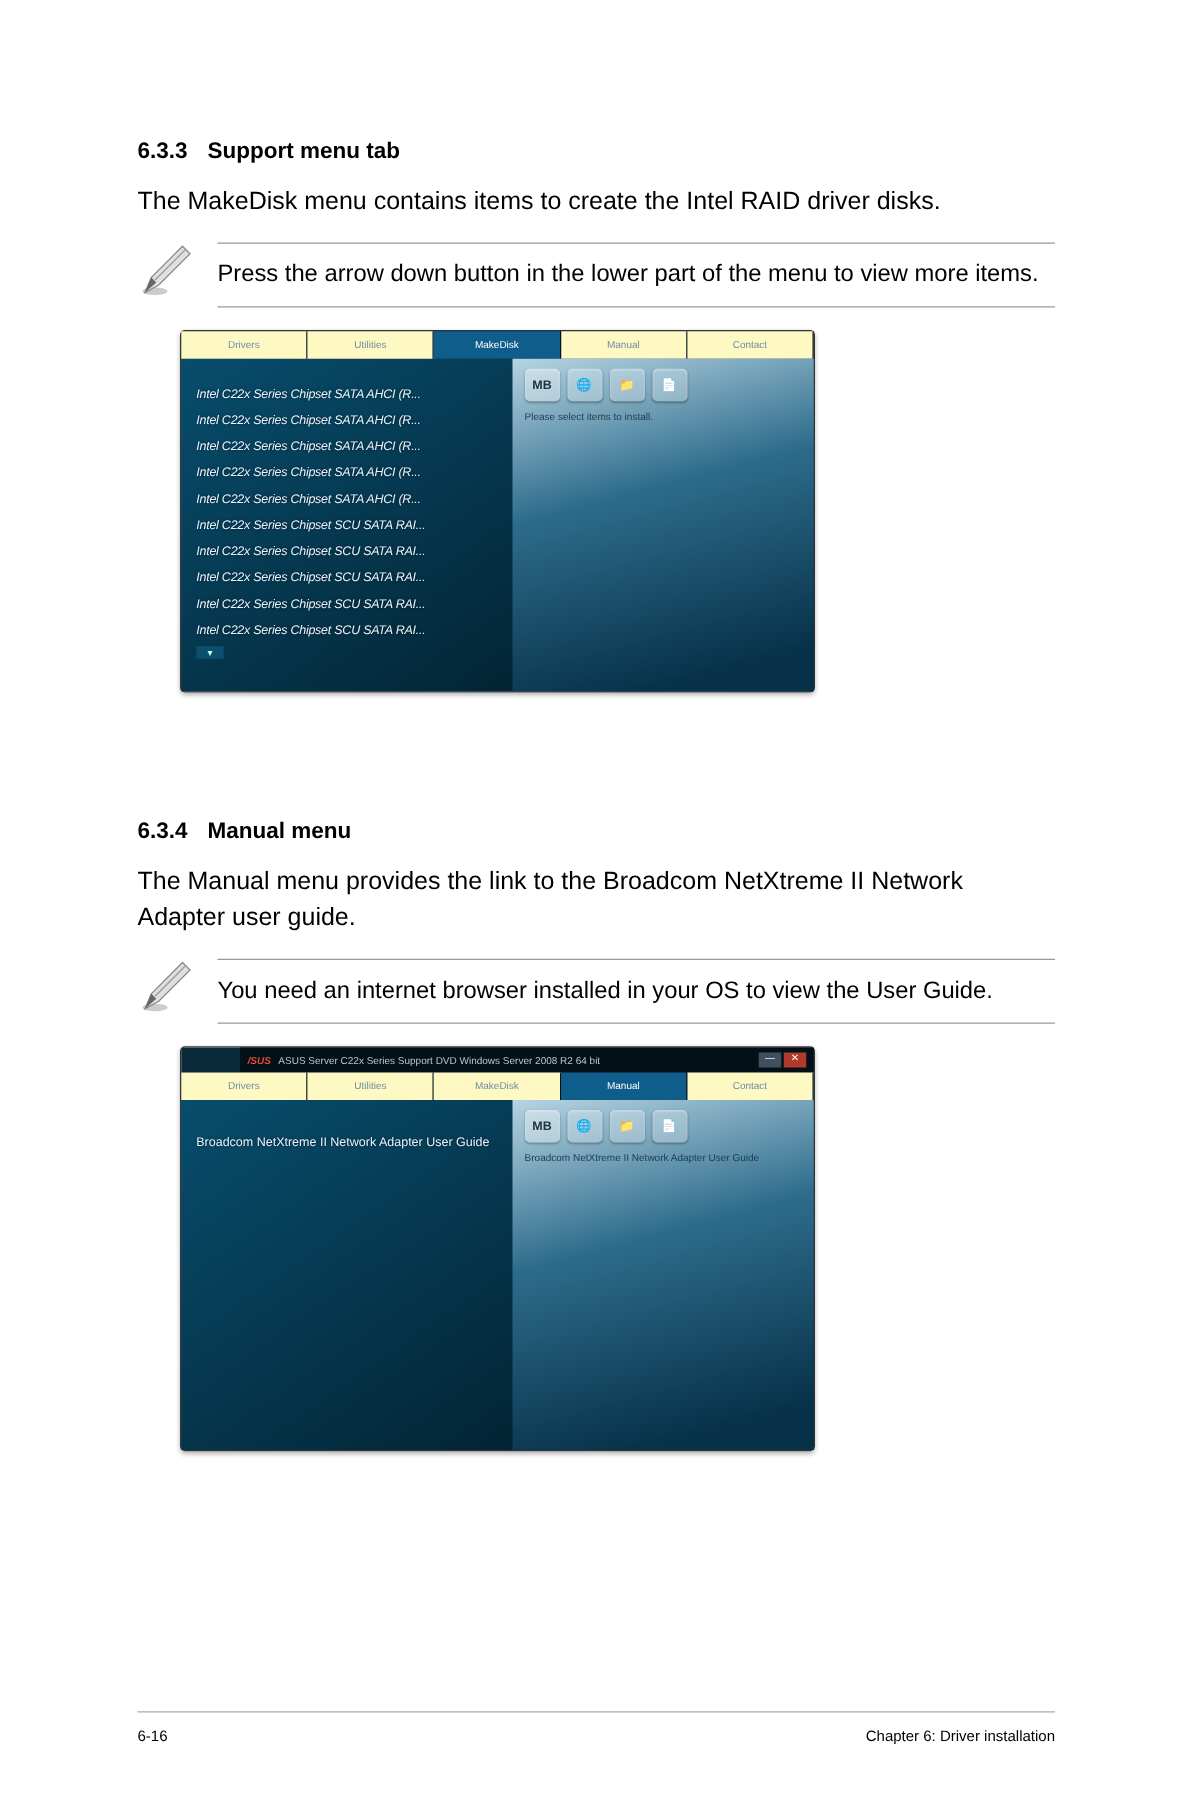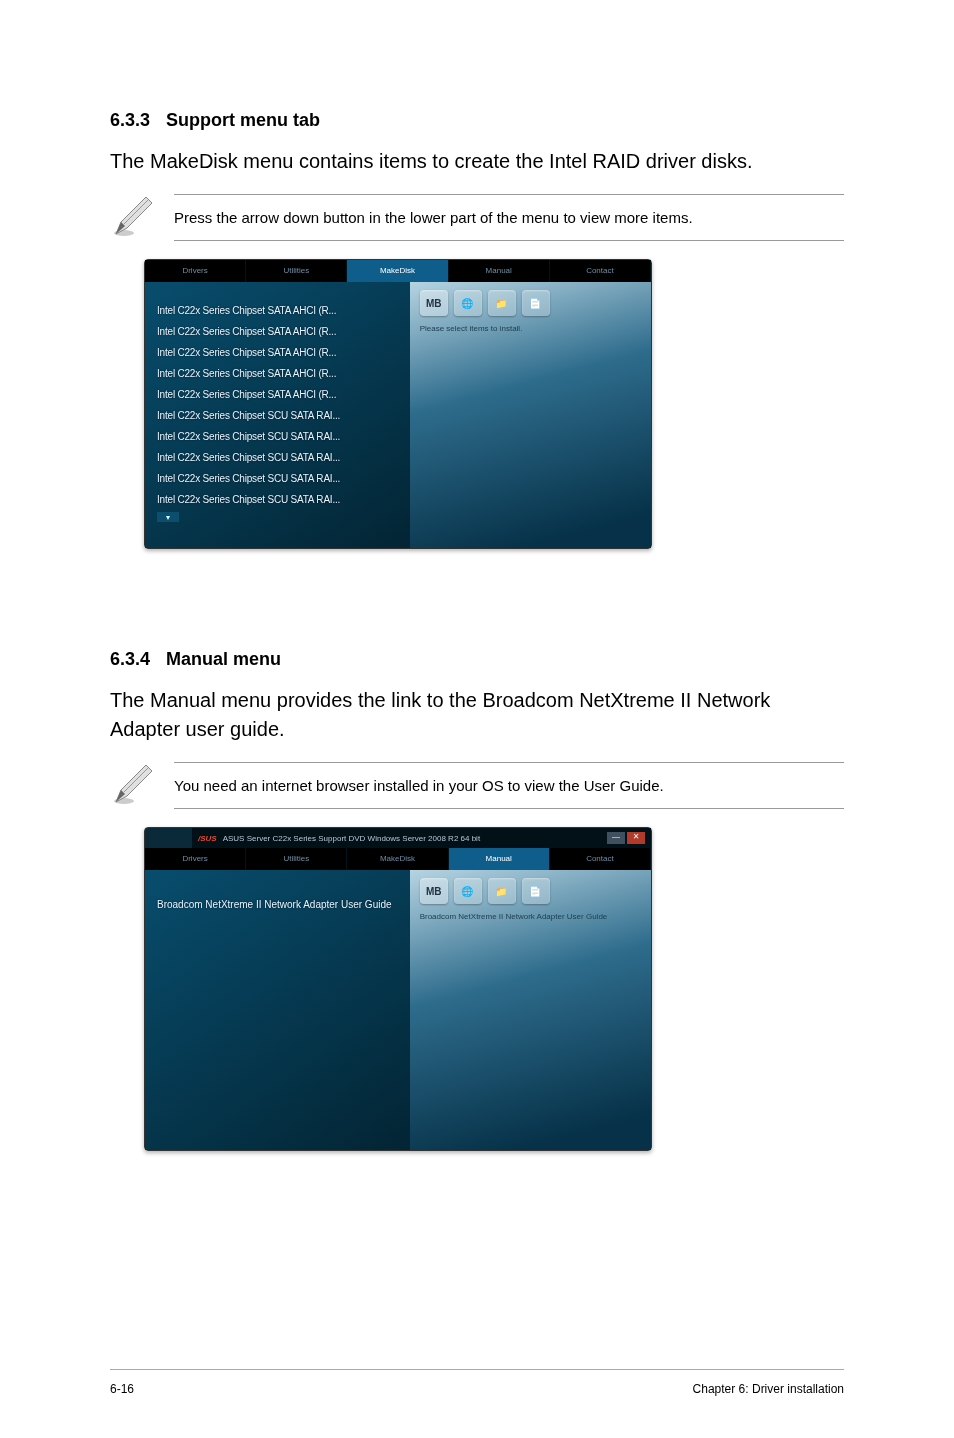--- a/index.html
+++ b/index.html
@@ -44,21 +44,21 @@
     }
     .pencil-icon svg {
       width: 46px;
       height: 46px;
     }
     .note-content {
       flex: 1;
       border-top: 1px solid #999;
       border-bottom: 1px solid #999;
       padding: 14px 0;
-      font-size: 15px;
+      font-size: 19px;
     }
     .screenshot {
       margin-left: 34px;
       border: 1px solid #333;
       border-radius: 4px;
       background: linear-gradient(135deg, #0a2a3a 0%, #052030 60%, #03141e 100%);
       position: relative;
       box-shadow: 0 2px 4px rgba(0,0,0,0.3);
     }
     .screenshot1 {
@@ -106,21 +106,21 @@
     .tabs-bar {
       height: 22px;
       display: flex;
       gap: 0;
       background: #031a28;
     }
     .tab {
       flex: 1;
       font-size: 8px;
       color: #6e8da4;
-      background: #000000;
+      background: #fef9c3;
       text-align: center;
       line-height: 22px;
       border-right: 1px solid #02131c;
       overflow: hidden;
     }
     .tab.active {
       background: #0e5d8a;
       color: #fff;
     }
     .ss-body {
@@ -161,20 +161,21 @@
       background: rgba(255,255,255,0.35);
       color: #234;
     }
     .right-text {
       font-size: 8px;
       color: #204050;
       line-height: 1.3;
     }
     .driver-list {
       list-style: none;
+      font-style: italic;
     }
     .driver-list li {
       font-size: 10px;
       color: #e8f4ff;
       padding: 4px 0;
       text-shadow: 0 0 2px rgba(0,0,0,0.6);
       letter-spacing: -0.2px;
       white-space: nowrap;
       overflow: hidden;
       line-height: 1.3;

